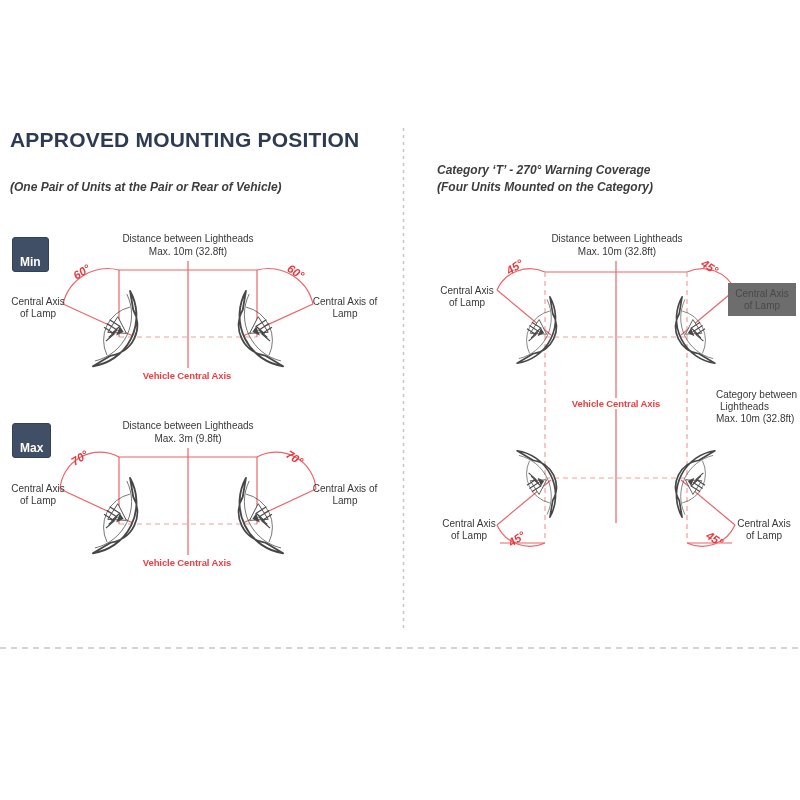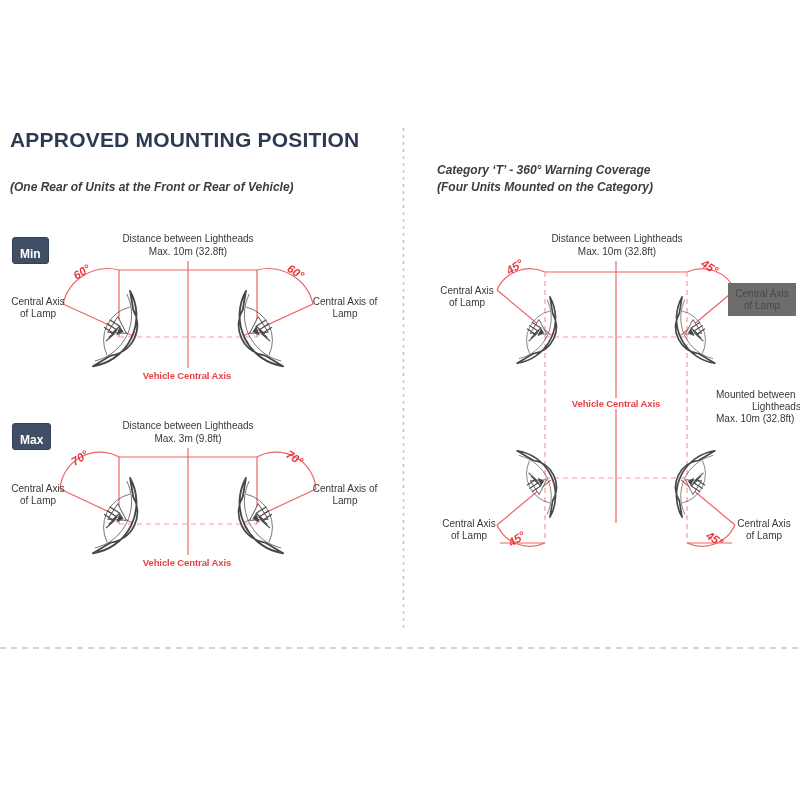--- a/index.html
+++ b/index.html
@@ -12,21 +12,21 @@
   .page-title{
     position:absolute;left:10px;top:128px;
     font-size:21px;font-weight:bold;color:#2d3b52;letter-spacing:.2px;white-space:nowrap;
   }
   .sec-head{
     position:absolute;font-size:12px;font-weight:bold;font-style:italic;
     color:#3d3d3d;white-space:nowrap;
   }
   .badge{
     position:absolute;background:#414f66;border:1px solid #33405a;border-radius:3px;
-    color:#ffffff;font-size:12px;font-weight:bold;padding:10px 7px 3px 7px;line-height:1;
+    color:#ffffff;font-size:12px;font-weight:bold;padding:18px 7px 3px 7px;line-height:1;
   }
   .lbl{
     position:absolute;font-size:10px;line-height:1.2;color:#383838;
     text-align:right;transform:translateX(-50%);white-space:nowrap;
   }
   .lbl-left{text-align:left;transform:none;}
   .red-lbl{
     position:absolute;font-size:9.5px;font-weight:bold;color:#ea4045;
     text-align:center;transform:translateX(-50%);white-space:nowrap;letter-spacing:-.1px;
   }
@@ -124,22 +124,22 @@
   <use href="#lamp" transform="translate(504,296) scale(0.82)"></use>
   <use href="#lamp" transform="translate(728,296) scale(-0.82,0.82)"></use>
   <use href="#lamp" transform="translate(504,518) scale(0.82,-0.82)"></use>
   <use href="#lamp" transform="translate(728,518) scale(-0.82,-0.82)"></use>
 </svg>
 
 <div class="layer">
 
   <div class="page-title">APPROVED MOUNTING POSITION</div>
 
-  <div class="sec-head" style="left:10px;top:180px;">(One Rear of Units at the Front or Rear of Vehicle)</div>
-  <div class="sec-head" style="left:437px;top:163px;">Category ‘T’ - 360° Warning Coverage</div>
+  <div class="sec-head" style="left:10px;top:180px;">(One Pair of Units at the Pair or Rear of Vehicle)</div>
+  <div class="sec-head" style="left:437px;top:163px;">Category ‘T’ - 270° Warning Coverage</div>
   <div class="sec-head" style="left:437px;top:180px;">(Four Units Mounted on the Category)</div>
 
   <div class="badge" style="left:12px;top:237px;">Min</div>
   <div class="lbl" style="left:188px;top:233px;">Distance between Lightheads</div>
   <div class="lbl" style="left:188px;top:246px;">Max. 10m (32.8ft)</div>
   <div class="angle rot-l" style="left:73px;top:266px;">60°</div>
   <div class="angle rot-r" style="left:287px;top:266px;">60°</div>
   <div class="lbl" style="left:38px;top:296px;">Central Axis</div>
   <div class="lbl" style="left:38px;top:308px;">of Lamp</div>
   <div class="lbl" style="left:345px;top:296px;">Central Axis of</div>
@@ -161,22 +161,22 @@
   <div class="lbl" style="left:617px;top:246px;">Max. 10m (32.8ft)</div>
   <div class="angle rot-l" style="left:506px;top:261px;">45°</div>
   <div class="angle rot-r" style="left:701px;top:261px;">45°</div>
   <div class="lbl" style="left:467px;top:285px;">Central Axis</div>
   <div class="lbl" style="left:467px;top:297px;">of Lamp</div>
   <div class="hl-box">
     <div>Central Axis</div>
     <div>of Lamp</div>
   </div>
   <div class="red-lbl masked" style="left:616px;top:398px;">Vehicle Central Axis</div>
-  <div class="lbl lbl-left" style="left:716px;top:389px;">Mounted between</div>
-  <div class="lbl lbl-left" style="left:752px;top:401px;">Lightheads</div>
+  <div class="lbl lbl-left" style="left:716px;top:389px;">Category between</div>
+  <div class="lbl lbl-left" style="left:720px;top:401px;">Lightheads</div>
   <div class="lbl lbl-left" style="left:716px;top:413px;">Max. 10m (32.8ft)</div>
   <div class="lbl" style="left:469px;top:518px;">Central Axis</div>
   <div class="lbl" style="left:469px;top:530px;">of Lamp</div>
   <div class="lbl" style="left:764px;top:518px;">Central Axis</div>
   <div class="lbl" style="left:764px;top:530px;">of Lamp</div>
   <div class="angle rot-l" style="left:508px;top:533px;">45°</div>
   <div class="angle rot-r" style="left:706px;top:533px;">45°</div>
 </div>
 
 </body></html>

